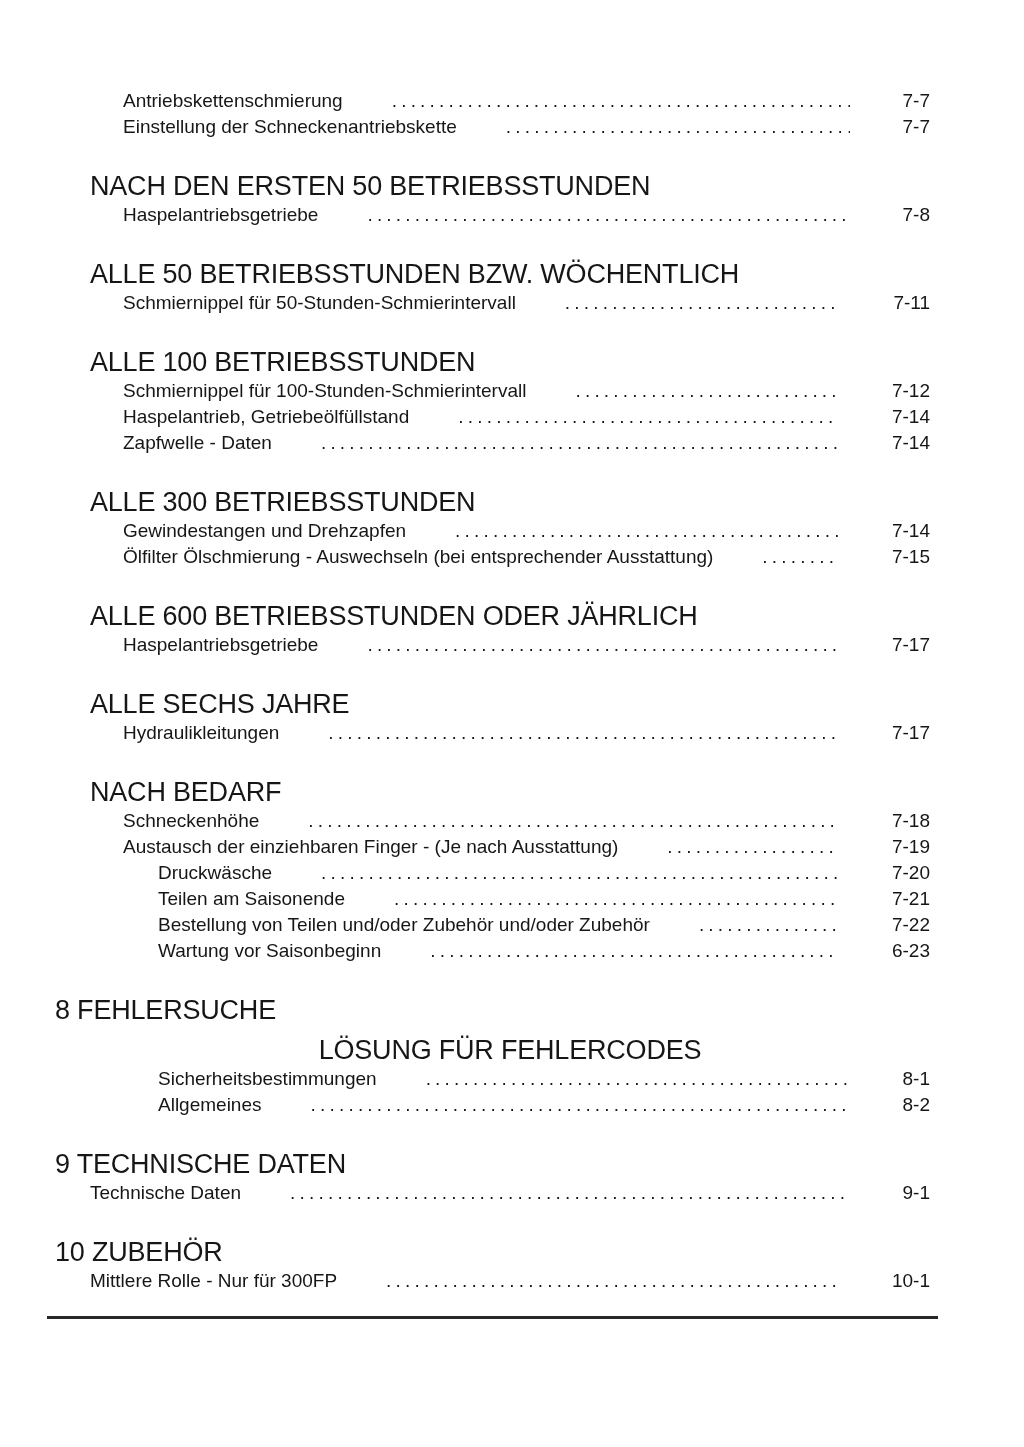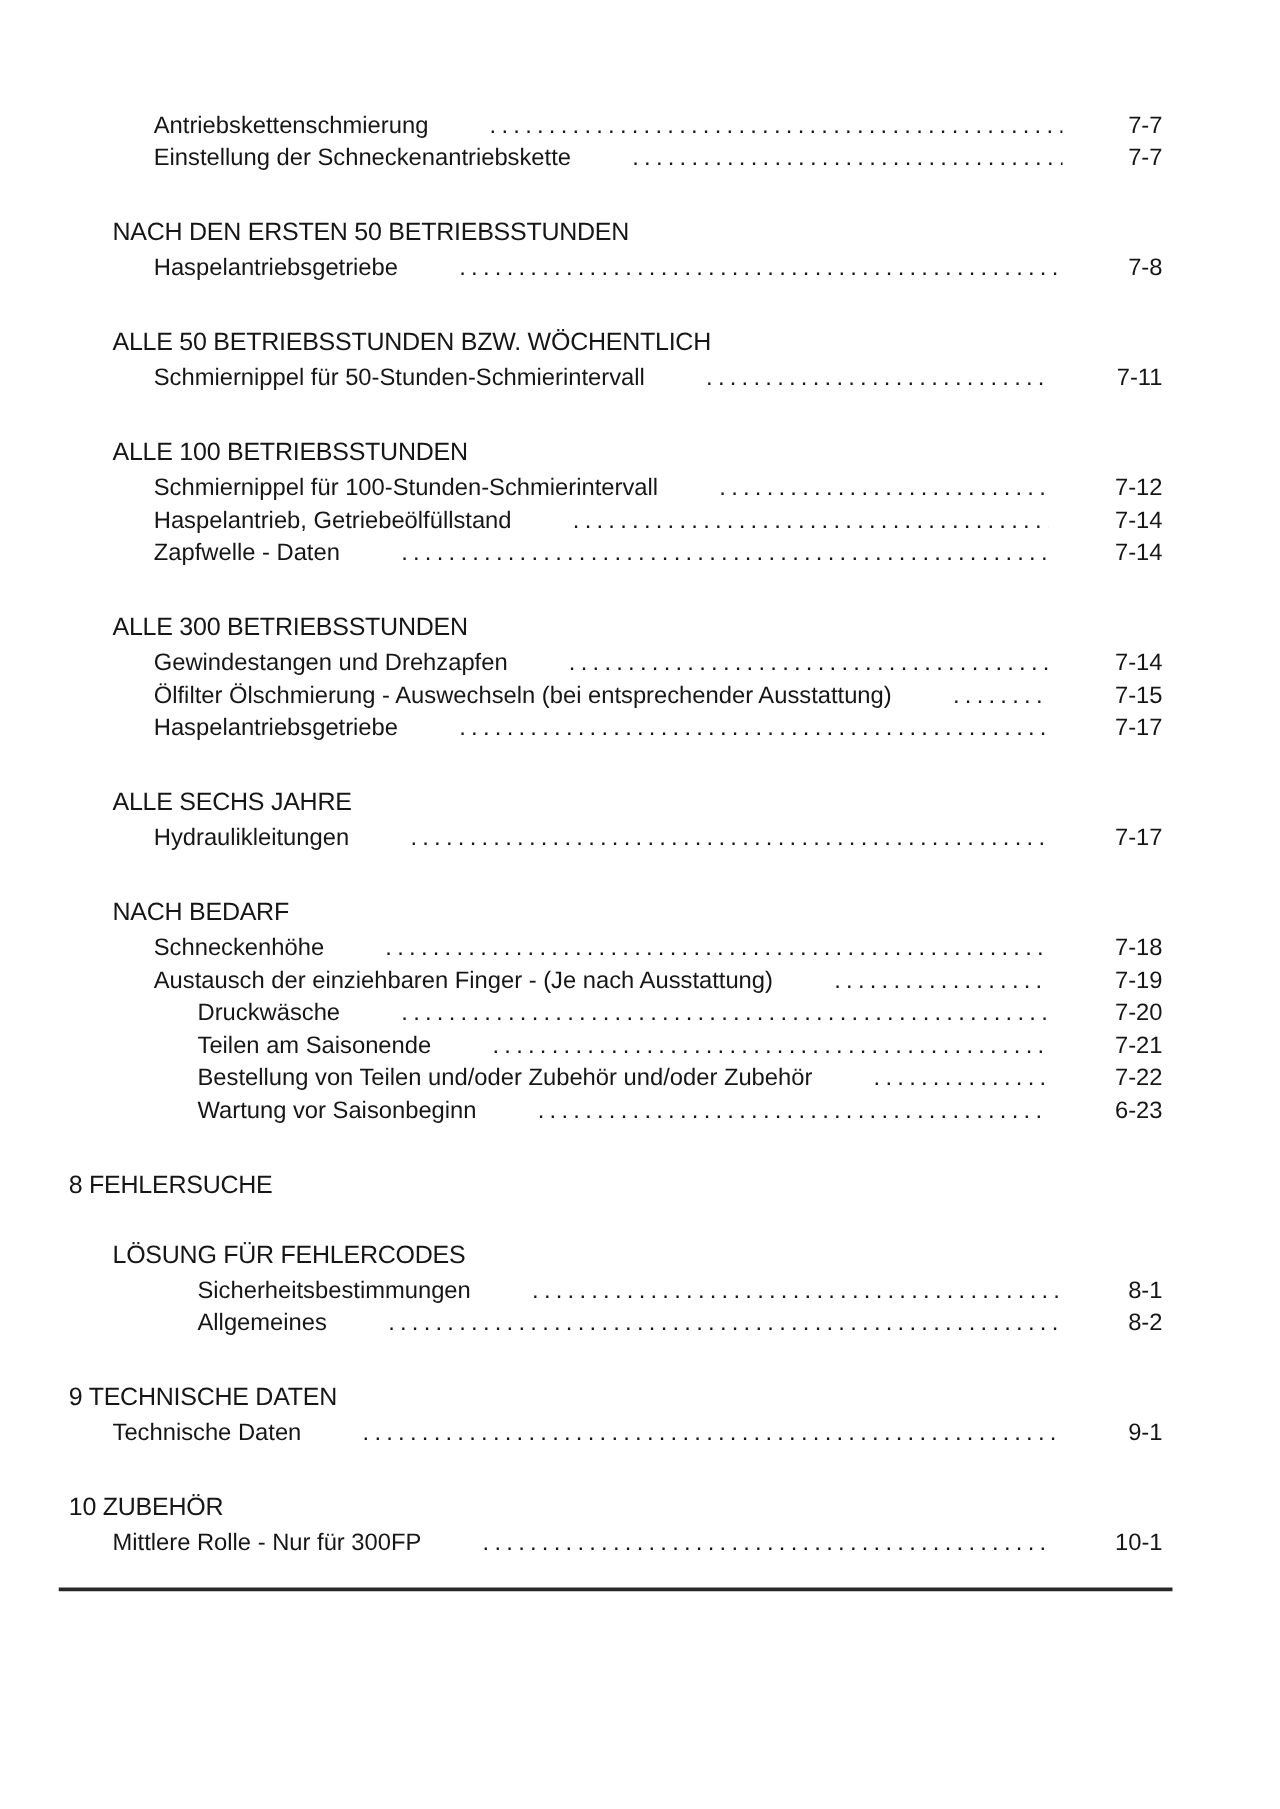--- a/index.html
+++ b/index.html
@@ -16,21 +16,21 @@
     width: 1024px;
     height: 1447px;
     background: #ffffff;
   }
   .toc {
     position: relative;
     padding: 88px 94px 0 55px; 
   }
   
   .heading {
-    font-size: 20px;
+    font-size: 27px;
     line-height: 32px;
     font-weight: 400;
     letter-spacing: -0.2px;
     white-space: nowrap;
   }
   .h-chapter { padding-left: 0; }
   .h-section { padding-left: 35px; }
   
   .toc-entry {
     display: flex;
@@ -51,21 +51,21 @@
     margin: 0 9px 0 5px;
     letter-spacing: 4.2px;
   }
   .toc-dots::after {
     content: "........................................................................................................................";
   }
   .toc-page { flex: 0 0 auto; }
   
   .gap-lg { margin-top: 30px; }
   .gap-sm { margin-top: 24px; }
-  .gap-xs { margin-top: 24px; }
+  .gap-xs { margin-top: 8px; text-align: center; }
   
   .divider {
     margin: 22px 0 0 -8px;
     width: 891px;
     border-top: 3px solid #282828;
   }
 </style>
 </head>
 <body>
 
@@ -113,20 +113,21 @@
       <div class="toc-entry ind-2">
     <span class="toc-label">Gewindestangen und Drehzapfen</span>
     <span class="toc-dots"></span>
     <span class="toc-page">7-14</span>
   </div>
       <div class="toc-entry ind-2">
     <span class="toc-label">Ölfilter Ölschmierung - Auswechseln (bei entsprechender Ausstattung)</span>
     <span class="toc-dots"></span>
     <span class="toc-page">7-15</span>
   </div>
+      <div class="heading h-section gap-lg">ALLE 600 BETRIEBSSTUNDEN ODER JÄHRLICH</div>
       <div class="toc-entry ind-2">
     <span class="toc-label">Haspelantriebsgetriebe</span>
     <span class="toc-dots"></span>
     <span class="toc-page">7-17</span>
   </div>
       <div class="heading h-section gap-lg">ALLE SECHS JAHRE</div>
       <div class="toc-entry ind-2">
     <span class="toc-label">Hydraulikleitungen</span>
     <span class="toc-dots"></span>
     <span class="toc-page">7-17</span>

